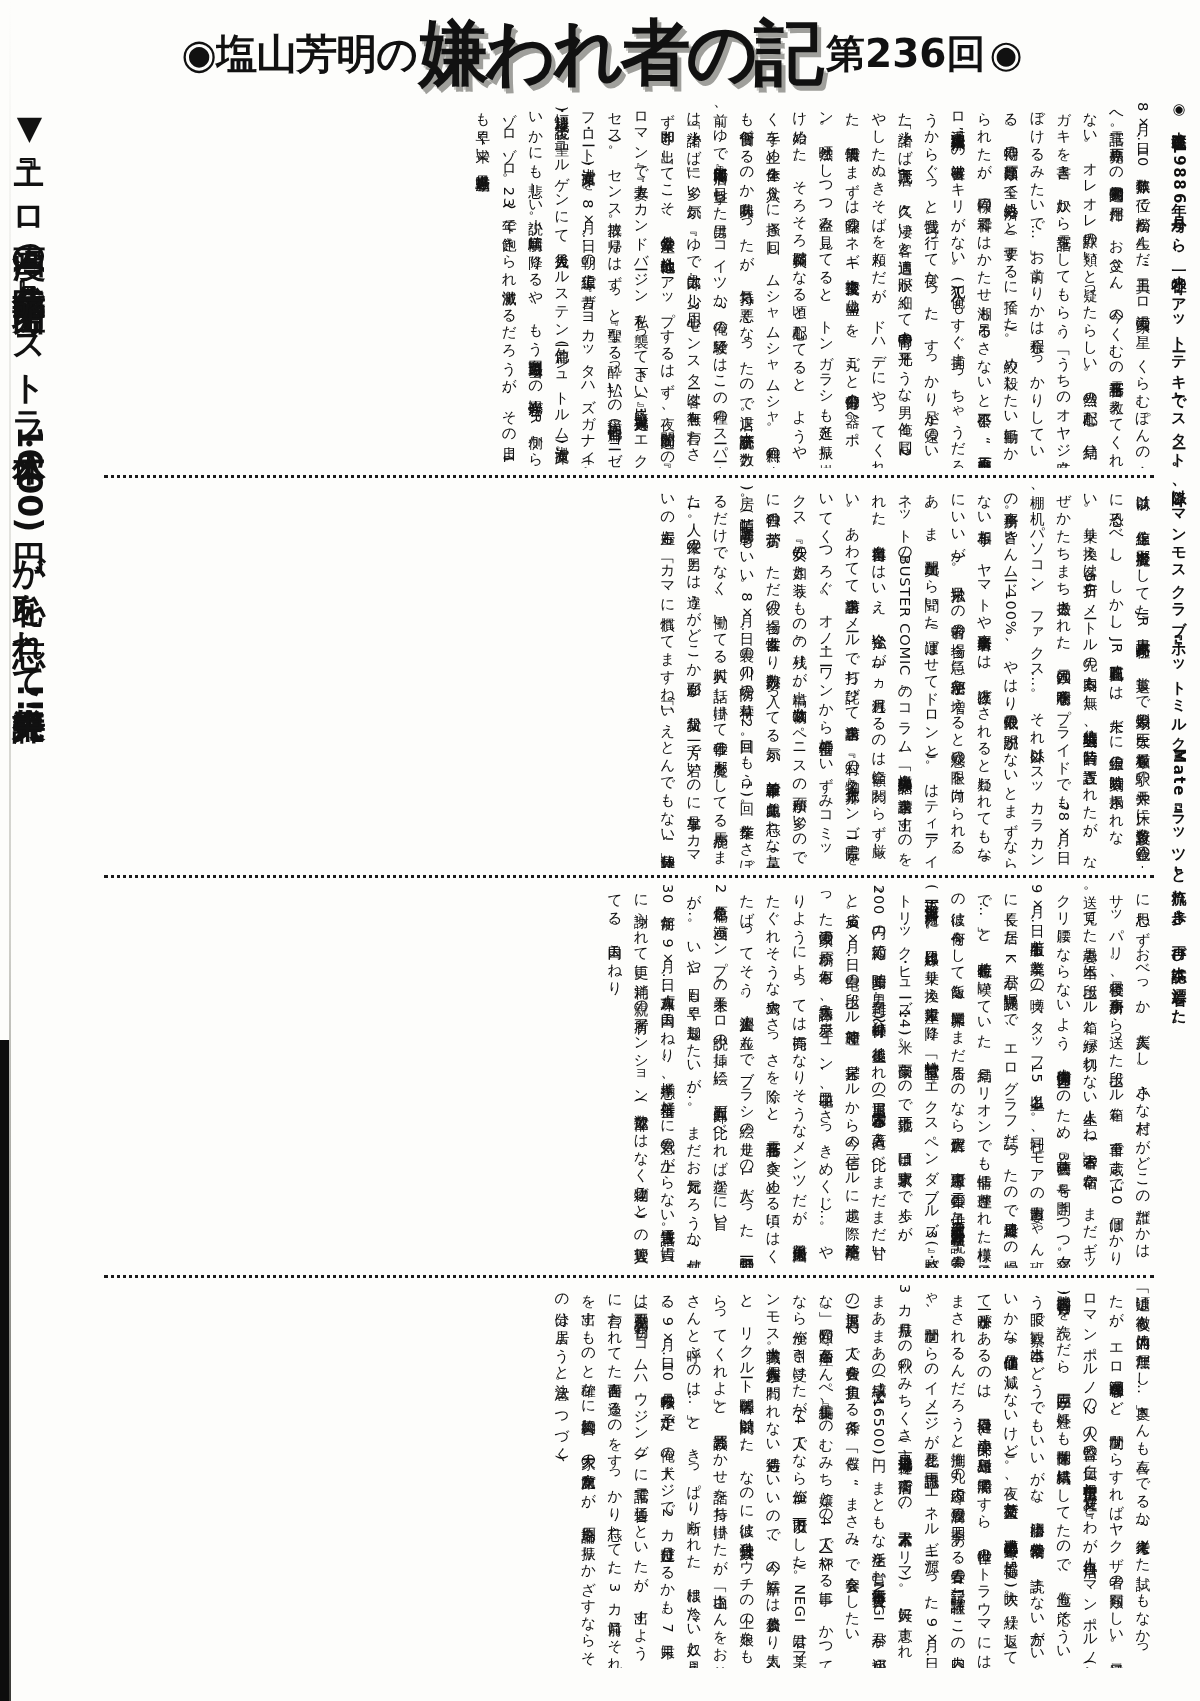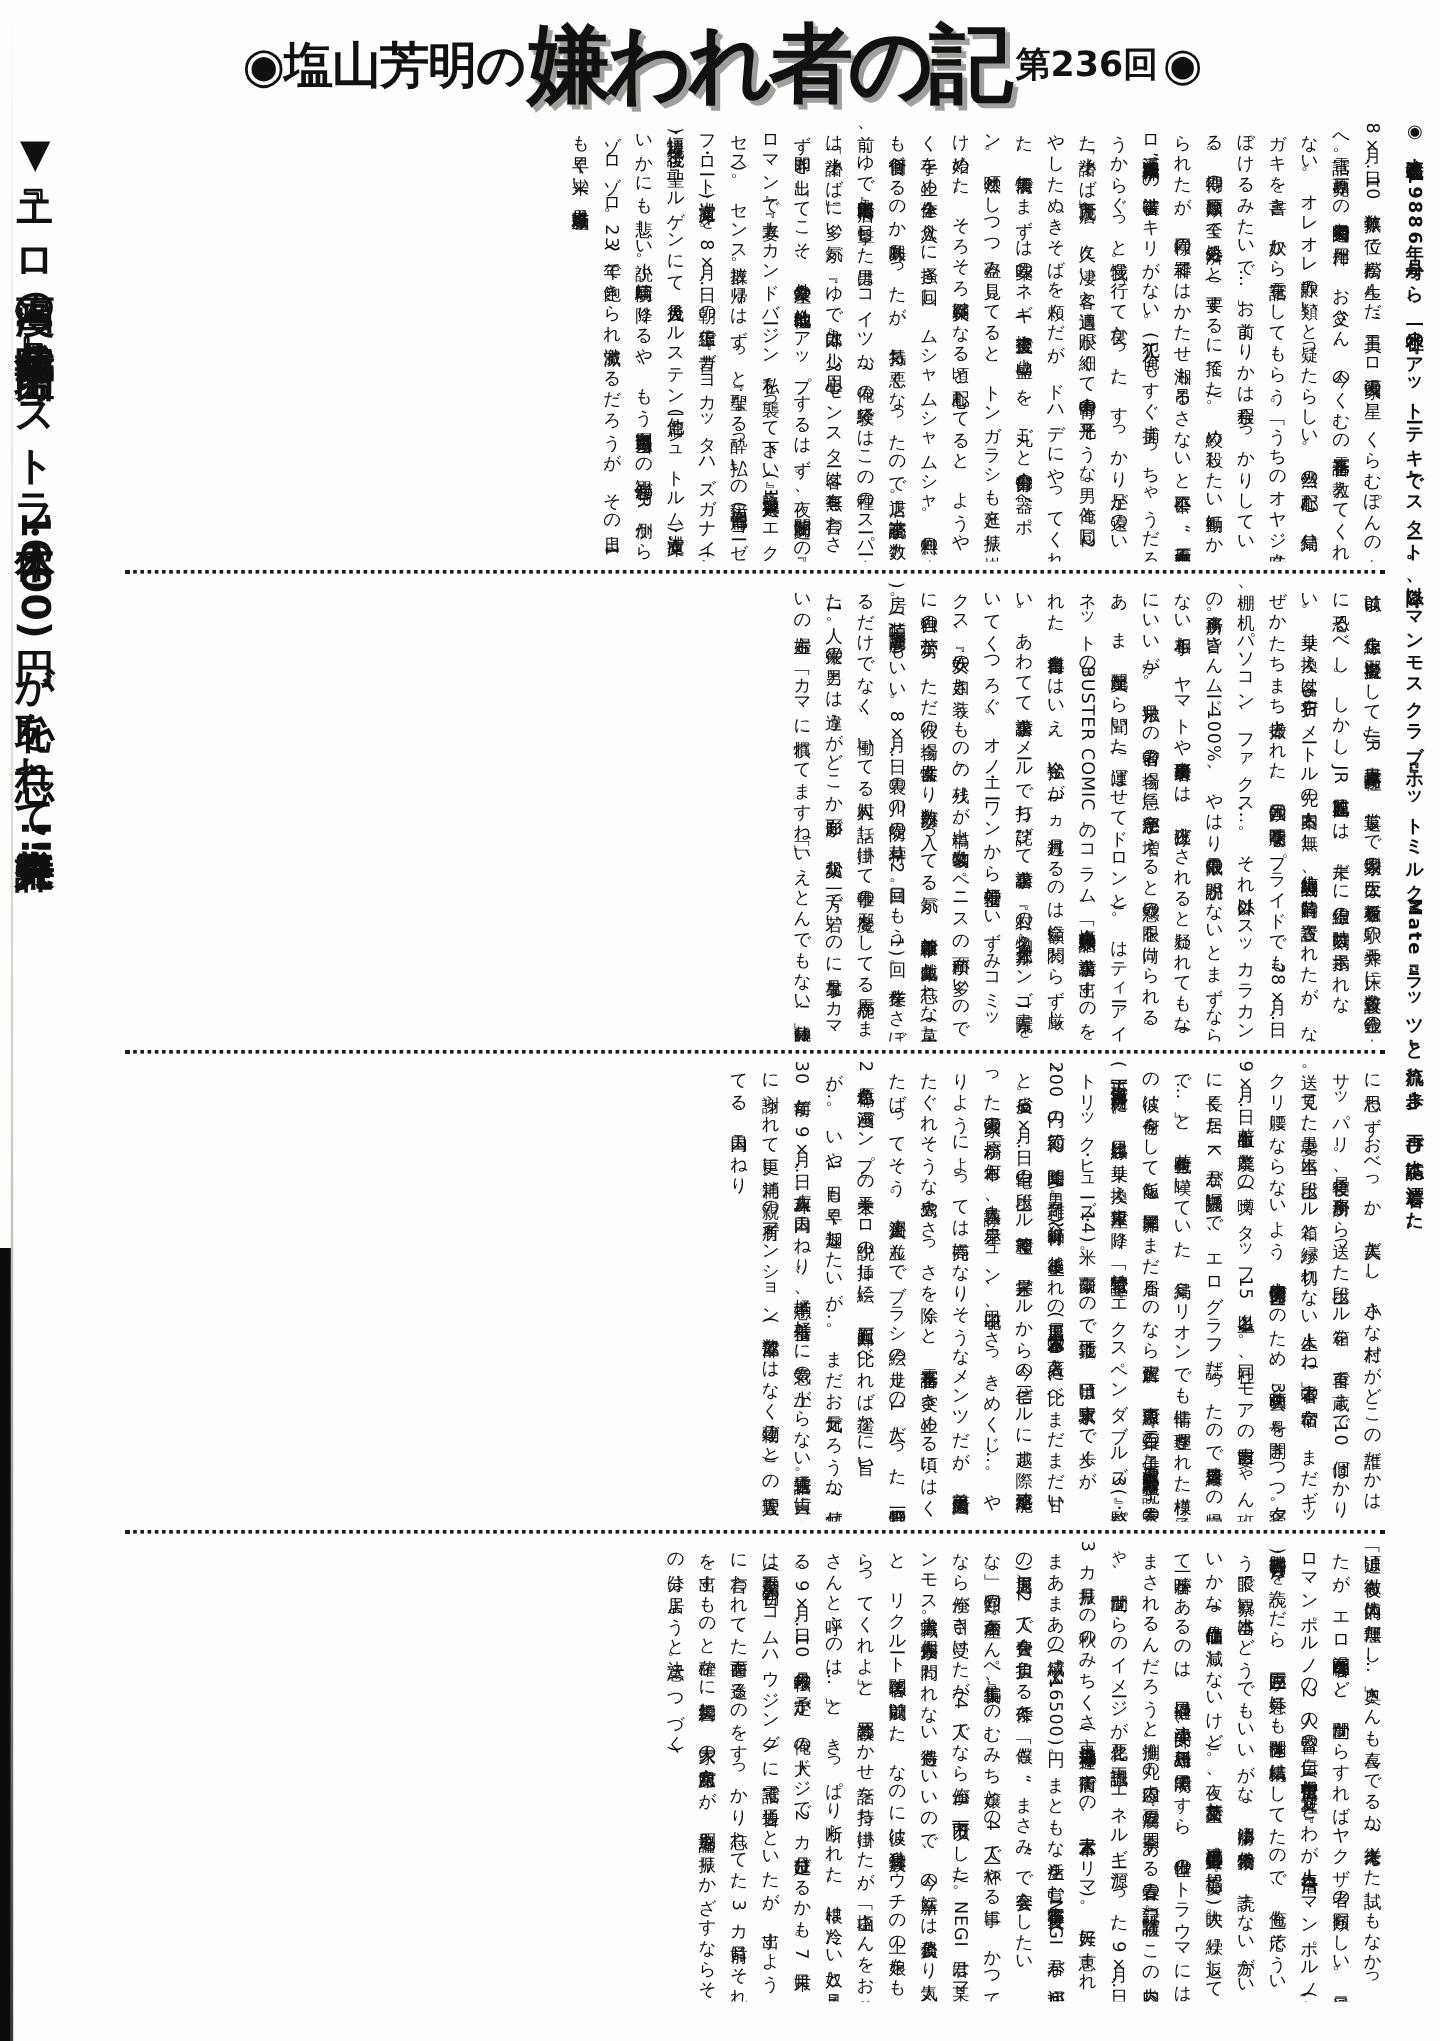--- a/index.html
+++ b/index.html
@@ -32,21 +32,21 @@
   .masthead .pre{
     font-size:41px;font-weight:900;letter-spacing:-1px;
   }
   .masthead .main{
     font-size:70px;font-weight:900;letter-spacing:-4px;
     margin:0 6px 0 2px;
     text-shadow:4px 4px 0 #9f9f9b, 2px 2px 0 #c9c9c5;
     transform:scaleY(1.02);
   }
   .masthead .ep{
-    font-size:29px;font-weight:900;letter-spacing:0;
+    font-size:39px;font-weight:900;letter-spacing:0;
     margin-right:4px;
   }
   .masthead .suf{
     font-size:38px;font-weight:900;
   }
   
   .content{
     position:relative;
     display:flex;
     height:1580px;

